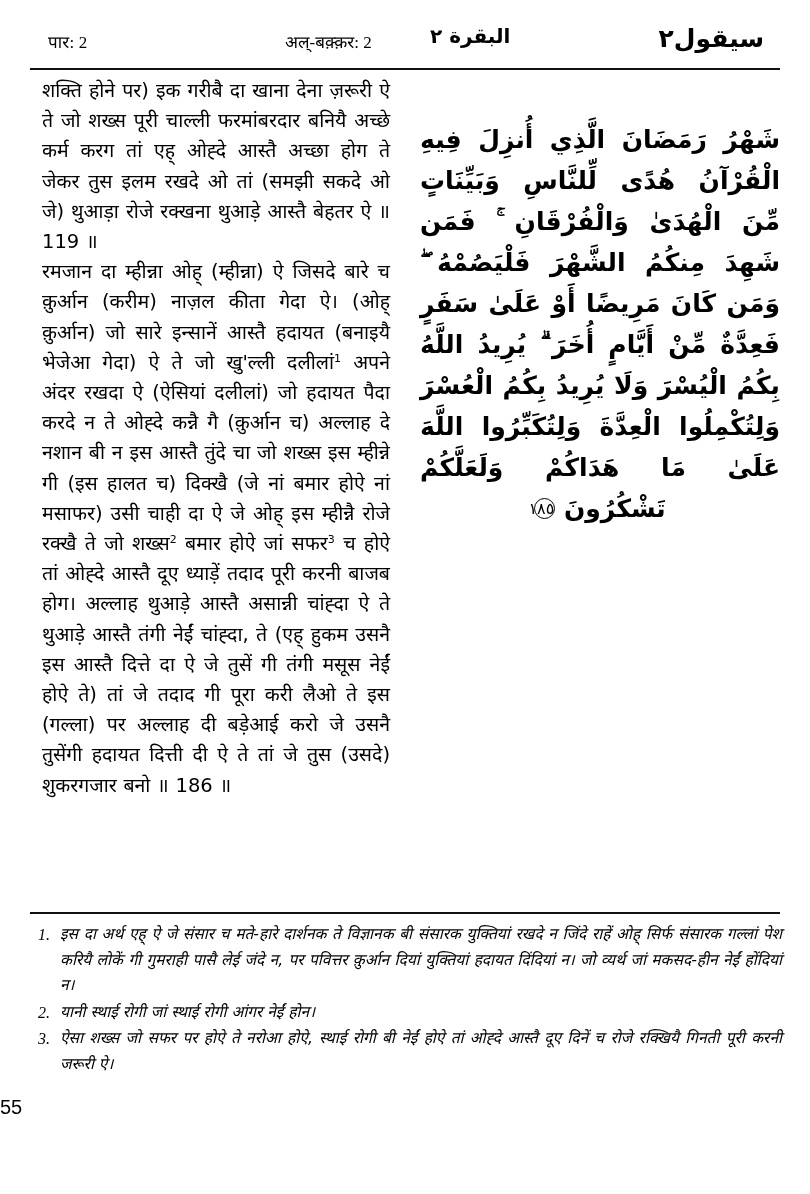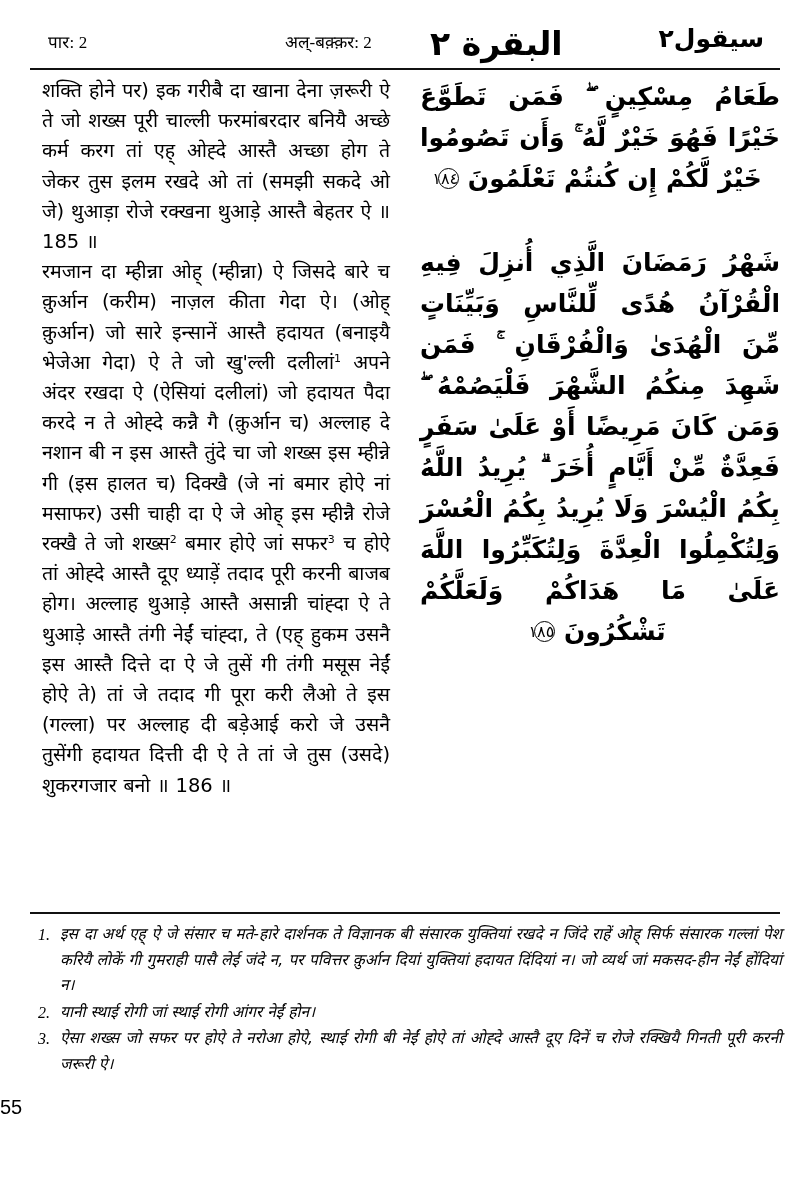--- a/index.html
+++ b/index.html
@@ -44,21 +44,21 @@
     position: absolute;
     left: 255px;
     top: 0;
     font-size: 17px;
     white-space: nowrap;
   }
   .hdr-center-ar {
     position: absolute;
     left: 400px;
     top: -6px;
-    font-size: 33px;
+    font-size: 20px;
     direction: rtl;
     white-space: nowrap;
     font-family: "DejaVu Sans", "Liberation Sans", sans-serif;
     font-weight: 600;
   }
   .hdr-right {
     position: absolute;
     right: 16px;
     top: -6px;
     font-size: 25px;
@@ -205,29 +205,25 @@
     <div class="hdr-center">अल्-बक़्क़र: 2</div>
     <div class="hdr-center-ar">البقرة ٢</div>
     <div class="hdr-right">سيقول٢</div>
   </div>
 
   <div class="rule-top"></div>
 
   <div class="body-area">
 
     <div class="col-left">
-      <p class="para">शक्ति होने पर) इक गरीबै दा खाना देना ज़रूरी ऐ ते जो शख्स पूरी चाल्ली फरमांबरदार बनियै अच्छे कर्म करग तां एह् ओह्दे आस्तै अच्छा होग ते जेकर तुस इलम रखदे ओ तां (समझी सकदे ओ जे) थुआड़ा रोजे रक्खना थुआड़े आस्तै बेहतर ऐ  ॥ 185 ॥</p>
+      <p class="para">शक्ति होने पर) इक गरीबै दा खाना देना ज़रूरी ऐ ते जो शख्स पूरी चाल्ली फरमांबरदार बनियै अच्छे कर्म करग तां एह् ओह्दे आस्तै अच्छा होग ते जेकर तुस इलम रखदे ओ तां (समझी सकदे ओ जे) थुआड़ा रोजे रक्खना थुआड़े आस्तै बेहतर ऐ  ॥ 119 ॥</p>
       <p class="para">रमजान दा म्हीन्ना ओह् (म्हीन्ना) ऐ जिसदे बारे च क़ुर्आन (करीम) नाज़ल कीता गेदा ऐ। (ओह् क़ुर्आन) जो सारे इन्सानें आस्तै हदायत (बनाइयै भेजेआ गेदा) ऐ ते जो खु'ल्ली दलीलां<sup>1</sup> अपने अंदर रखदा ऐ (ऐसियां दलीलां) जो हदायत पैदा करदे न ते ओह्दे कन्नै गै (क़ुर्आन च) अल्लाह दे नशान बी न इस आस्तै तुंदे चा जो शख्स इस म्हीन्ने गी (इस हालत च) दिक्खै (जे नां बमार होऐ नां मसाफर) उसी चाही दा ऐ जे ओह् इस म्हीन्नै रोजे रक्खै ते जो शख्स<sup>2</sup> बमार होऐ जां सफर<sup>3</sup> च होऐ तां ओह्दे आस्तै दूए ध्याड़ें तदाद पूरी करनी बाजब होग। अल्लाह थुआड़े आस्तै असान्नी चांह्दा ऐ ते थुआड़े आस्तै तंगी नेईं चांह्दा, ते (एह् हुकम उसनै इस आस्तै दित्ते दा ऐ जे तुसें गी तंगी मसूस नेईं होऐ ते) तां जे तदाद गी पूरा करी लैओ ते इस (गल्ला) पर अल्लाह दी बड़ेआई करो जे उसनै तुसेंगी हदायत दित्ती दी ऐ ते तां जे तुस (उसदे) शुकरगजार बनो  ॥ 186 ॥</p>
     </div>
 
     <div class="col-right">
-      <div class="ayah-block b1">
-        <span>طَعَامُ مِسْكِينٍ ۖ فَمَن تَطَوَّعَ خَيْرًا فَهُوَ خَيْرٌ لَّهُ ۚ وَأَن تَصُومُوا خَيْرٌ لَّكُمْ إِن كُنتُمْ تَعْلَمُونَ</span>
-        <span class="ayah-num">١٨٤</span>
-      </div>
       <div class="ayah-block b2">
         <span>شَهْرُ رَمَضَانَ الَّذِي أُنزِلَ فِيهِ الْقُرْآنُ هُدًى لِّلنَّاسِ وَبَيِّنَاتٍ مِّنَ الْهُدَىٰ وَالْفُرْقَانِ ۚ فَمَن شَهِدَ مِنكُمُ الشَّهْرَ فَلْيَصُمْهُ ۖ وَمَن كَانَ مَرِيضًا أَوْ عَلَىٰ سَفَرٍ فَعِدَّةٌ مِّنْ أَيَّامٍ أُخَرَ ۗ يُرِيدُ اللَّهُ بِكُمُ الْيُسْرَ وَلَا يُرِيدُ بِكُمُ الْعُسْرَ وَلِتُكْمِلُوا الْعِدَّةَ وَلِتُكَبِّرُوا اللَّهَ عَلَىٰ مَا هَدَاكُمْ وَلَعَلَّكُمْ تَشْكُرُونَ</span>
         <span class="ayah-num">١٨٥</span>
       </div>
     </div>
 
   </div>
 
   <div class="rule-foot"></div>
   <div class="footnotes">

